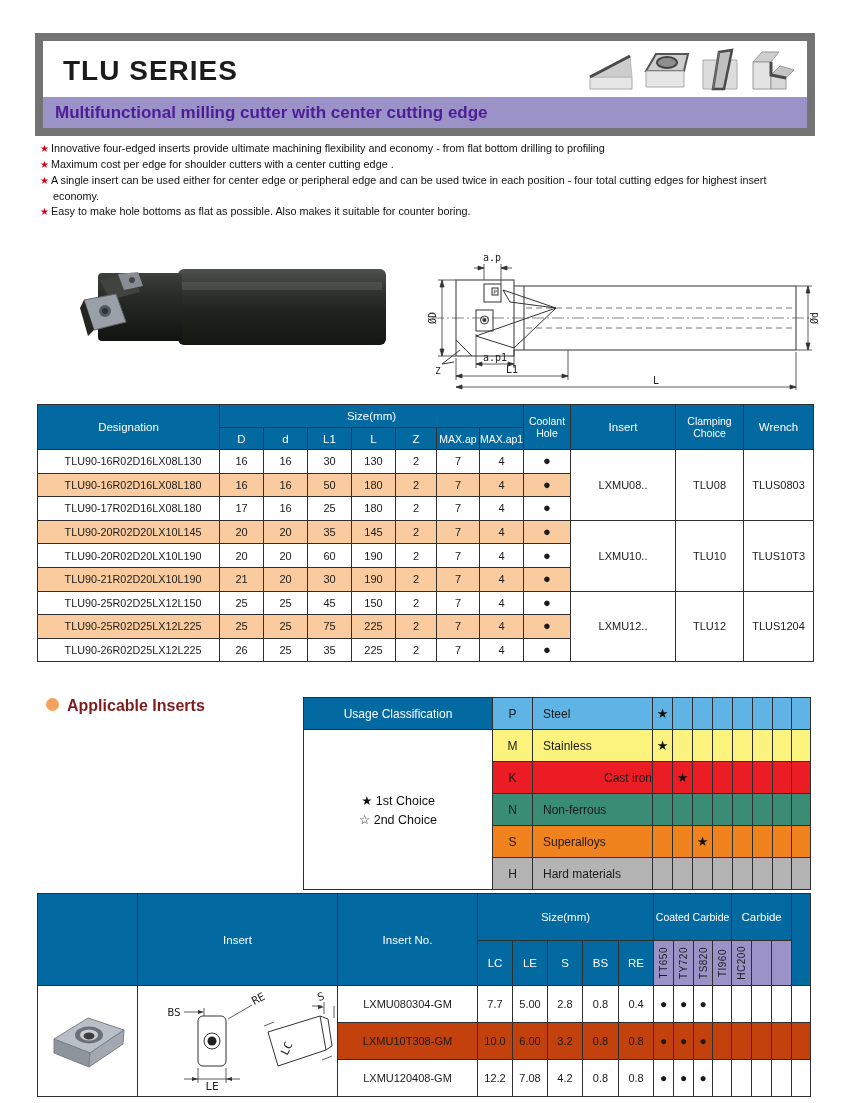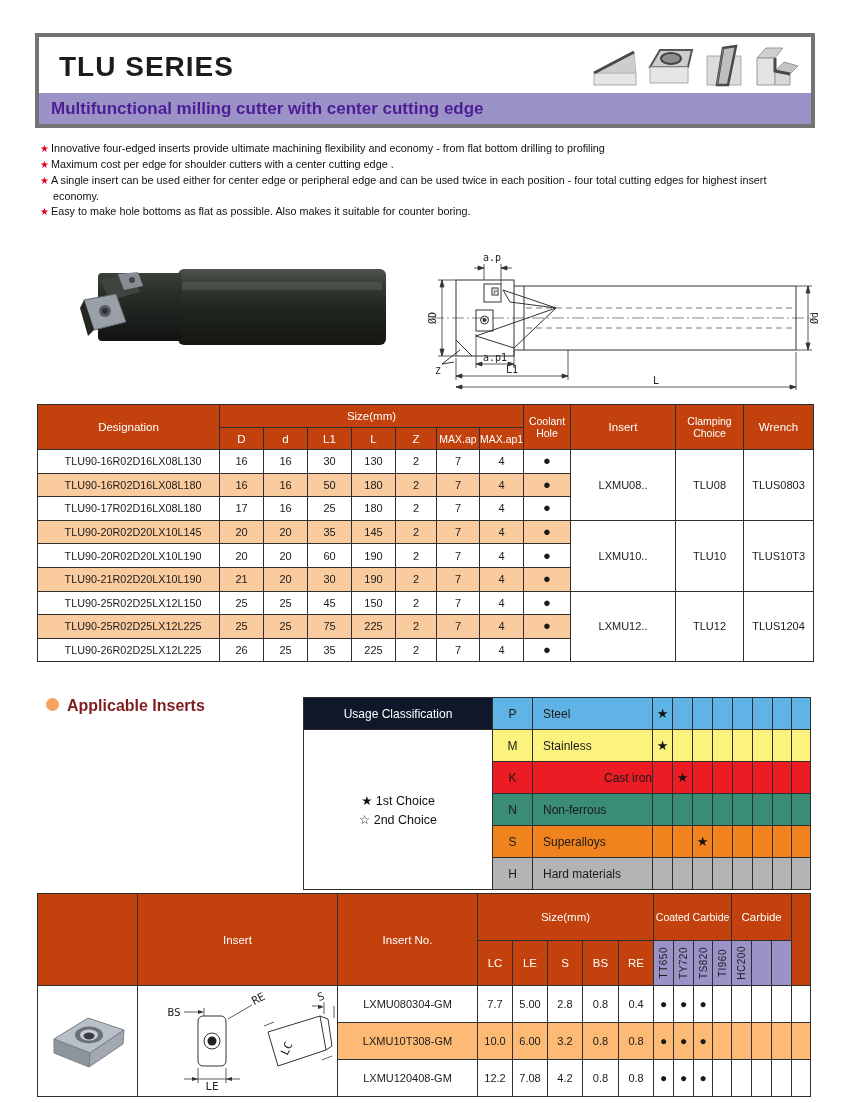--- a/index.html
+++ b/index.html
@@ -1,72 +1,72 @@
 <!DOCTYPE html>
 <html><head>
 <meta charset="utf-8">
 <style>
   html,body{margin:0;padding:0;background:#fff;}
   body{font-family:"Liberation Sans","DejaVu Sans",sans-serif;color:#1a1a1a;}
   .sheet{position:relative;width:850px;height:1103px;background:#fff;overflow:hidden;}
 
   
-  .hdrbox{position:absolute;left:35px;top:33px;width:780px;border:4px solid #737373;box-sizing:border-box;}
+  .hdrbox{position:absolute;left:35px;top:33px;width:780px;border:8px solid #737373;box-sizing:border-box;}
   .hdrtitle{position:relative;height:56px;background:#fff;}
   .title{position:absolute;left:20px;top:14px;font-size:28px;font-weight:bold;letter-spacing:1px;color:#1c1c1c;}
   .hdricons{position:absolute;right:10px;top:5px;display:flex;gap:8px;}
   .hdricons svg{display:block;}
   .banner{height:31px;background:#9B92C7;color:#4c1d95;font-size:17px;font-weight:bold;line-height:31px;padding-left:12px;}
 
   
   .features{position:absolute;left:40px;top:141px;width:745px;font-size:10.8px;line-height:14.6px;color:#111;}
   .feat{padding-left:13px;text-indent:-13px;margin:0 0 0.5px 0;}
   .fstar{color:#E0001B;font-size:10px;margin-right:2px;}
 
   
   .photo{position:absolute;left:60px;top:258px;}
   .tdraw{position:absolute;left:426px;top:250px;}
   .tdraw text{font-family:"DejaVu Sans Mono","Liberation Mono",monospace;fill:#222;}
 
   
   table{border-collapse:collapse;table-layout:fixed;}
   td,th{border:1px solid #2e2e2e;padding:0;font-weight:normal;overflow:hidden;}
-  .hd{background:#c2410c;color:#fff;font-size:11.5px;text-align:center;}
+  .hd{background:#0369a1;color:#fff;font-size:11.5px;text-align:center;}
   .hd.small{font-size:10.5px;}
 
   
   .mtab{position:absolute;left:37px;top:404px;width:776px;font-size:11px;}
   .mtab thead tr:nth-child(1){height:23px;}
   .mtab thead tr:nth-child(2){height:22px;}
   .mtab tbody tr{height:23.6px;}
   .mtab td{text-align:center;}
   .mtab td.des{text-align:center;padding-left:9px;font-size:10.8px;}
   .mtab tr.alt td{background:#F9CB9E;}
   .mtab tr.alt td.grp, .mtab td.grp{background:#fff;}
   .mtab td.cool{font-size:13px;line-height:10px;}
 
   
   .aptitle{position:absolute;left:46px;top:697px;font-size:16px;font-weight:bold;color:#7f1d1d;}
   .aptitle .odot{display:inline-block;width:13px;height:13px;border-radius:50%;background:#F5A15F;margin-right:8px;}
   .ctab{position:absolute;left:303px;top:697px;width:507px;font-size:12px;}
   .ctab tr{height:32px;}
   .ctab td{text-align:center;}
   .ctab td.cname{text-align:left;padding-left:10px;}
-  .ctab td.usageHead{background:#0f172a;color:#fff;font-size:12px;}
+  .ctab td.usageHead{background:#0369a1;color:#fff;font-size:12px;}
   .ctab td.legend{background:#fff;vertical-align:middle;}
   .legendline{font-size:12.5px;color:#111;margin:4px 0;text-align:center;}
   .ctab td.starcell{font-size:13px;color:#111;}
 
   
   .itab{position:absolute;left:37px;top:893px;width:773px;font-size:11px;}
   .itab thead tr:nth-child(1){height:47px;}
   .itab thead tr:nth-child(2){height:45px;}
   .itab tbody tr{height:37px;}
   .itab td{text-align:center;}
-  .itab tr.alt td{background:#fdba74;}
+  .itab tr.alt td{background:#c2410c;}
   .itab tr.alt td.img, .itab td.img{background:#fff;}
   .itab .gr{background:#9B92C7;vertical-align:middle;}
   .vert{writing-mode:vertical-rl;transform:rotate(180deg);margin:0 auto;font-size:10px;color:#1c1c1c;letter-spacing:0.5px;}
   .itab td.dotc{font-size:12px;line-height:10px;}
   .idraw text{font-family:"DejaVu Sans Mono","Liberation Mono",monospace;fill:#222;}
 </style>
 </head>
 <body>
 
 <div class="sheet">

